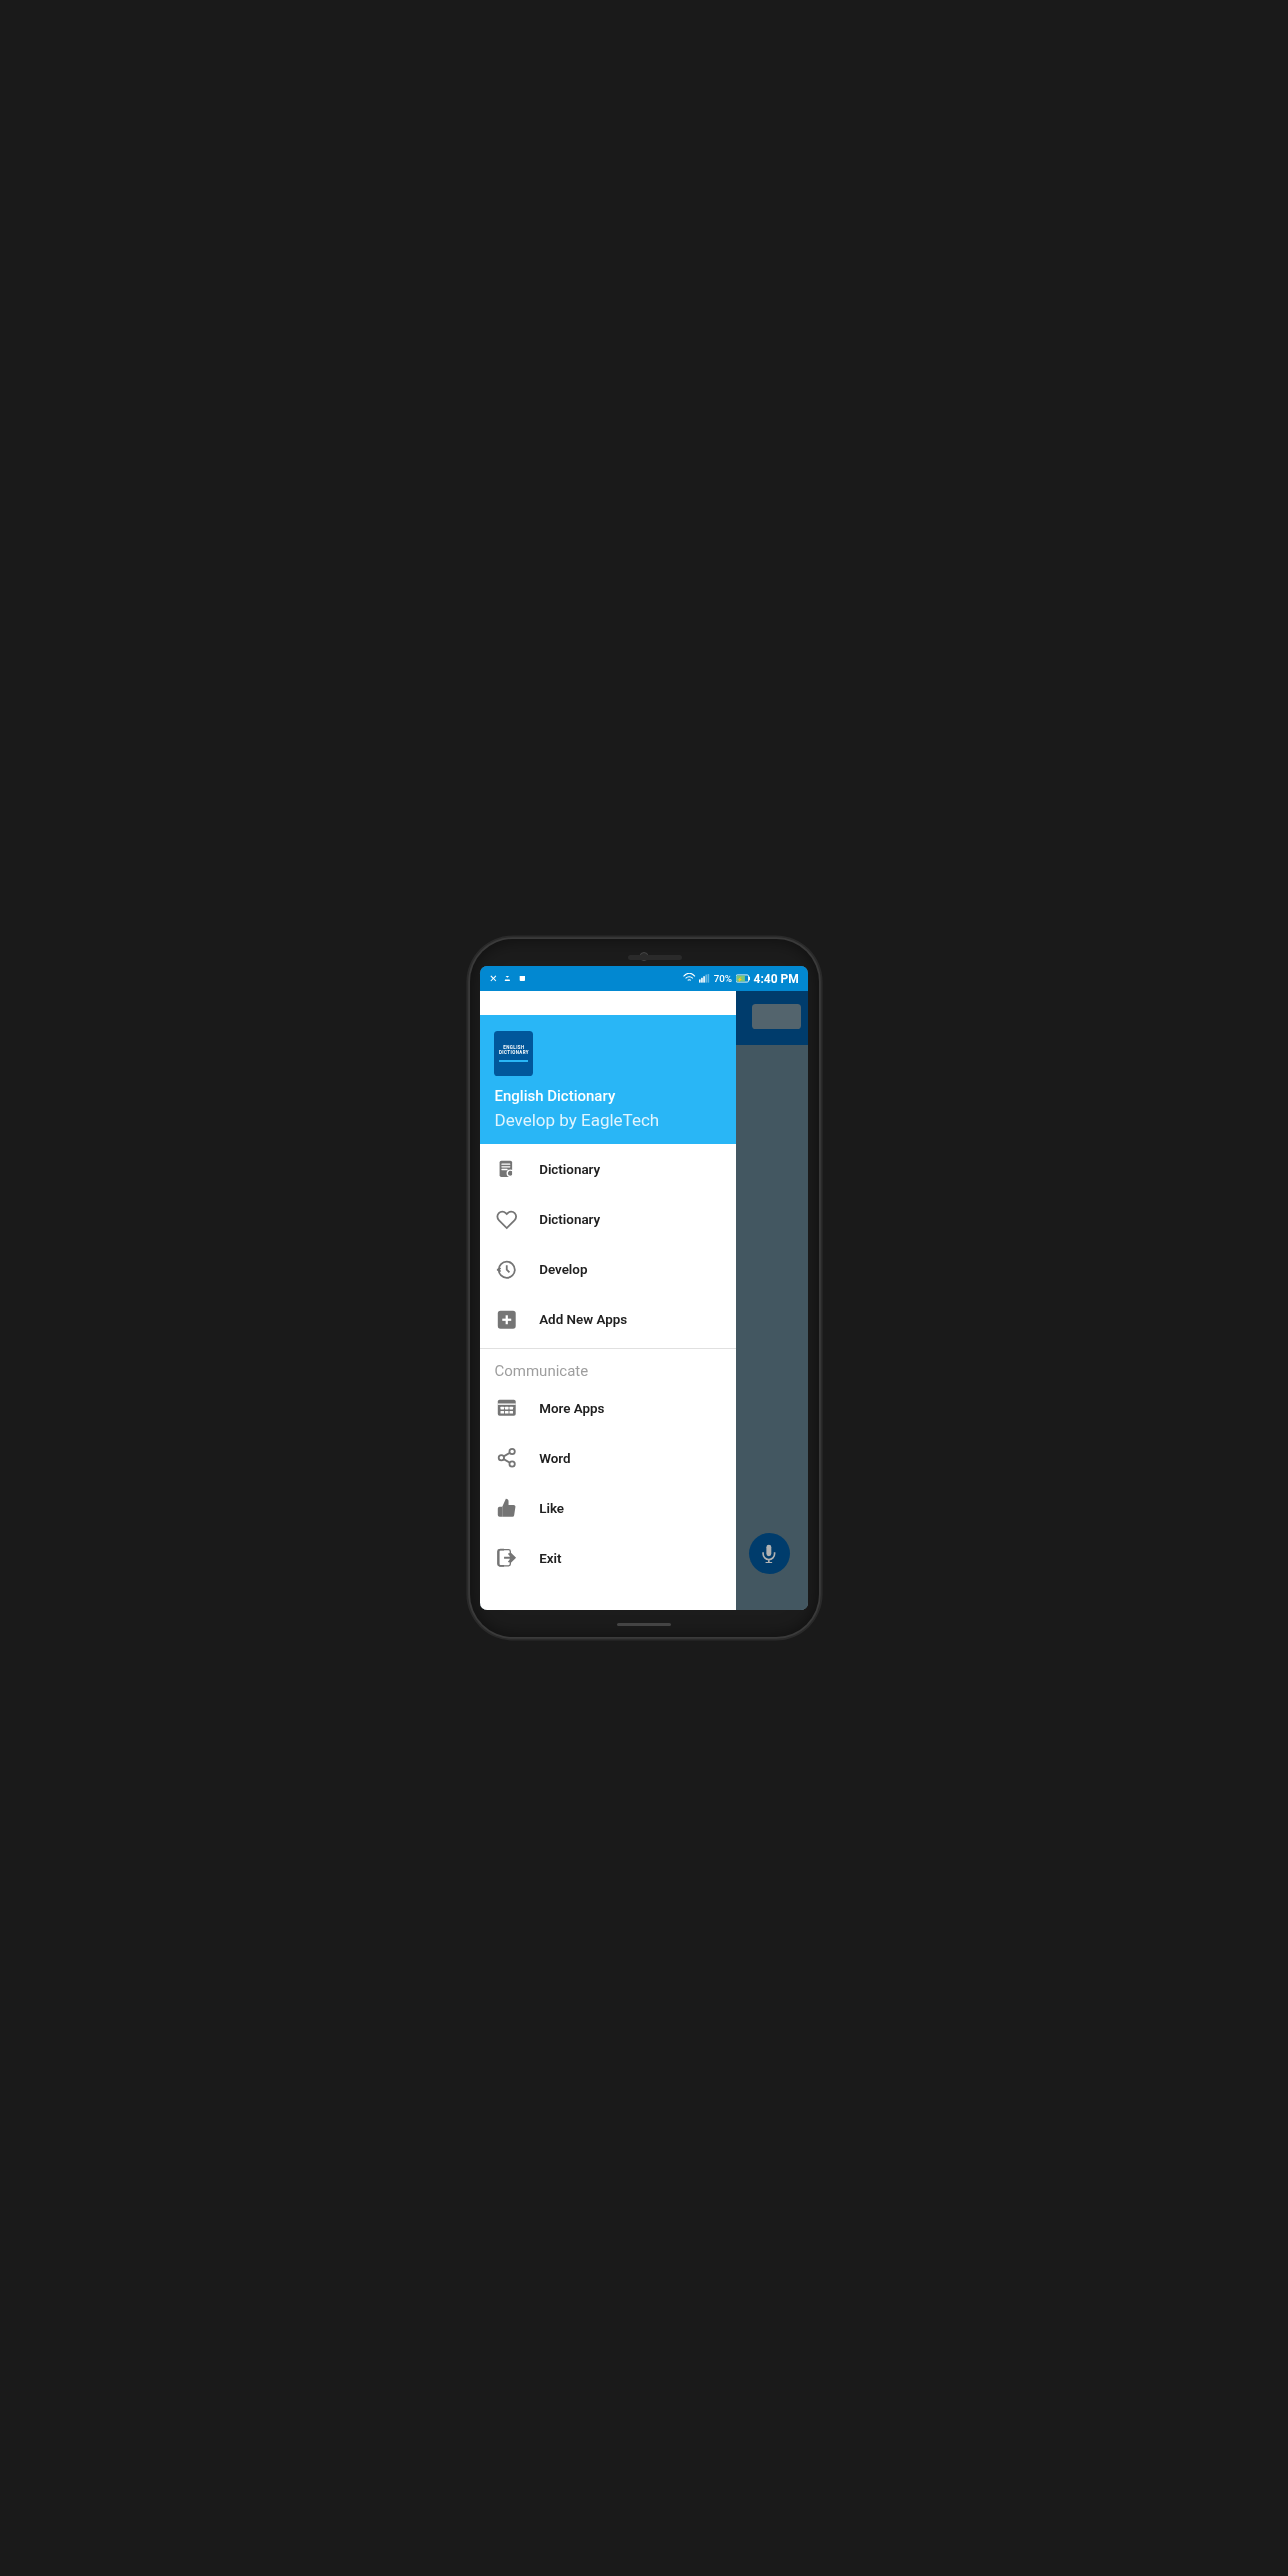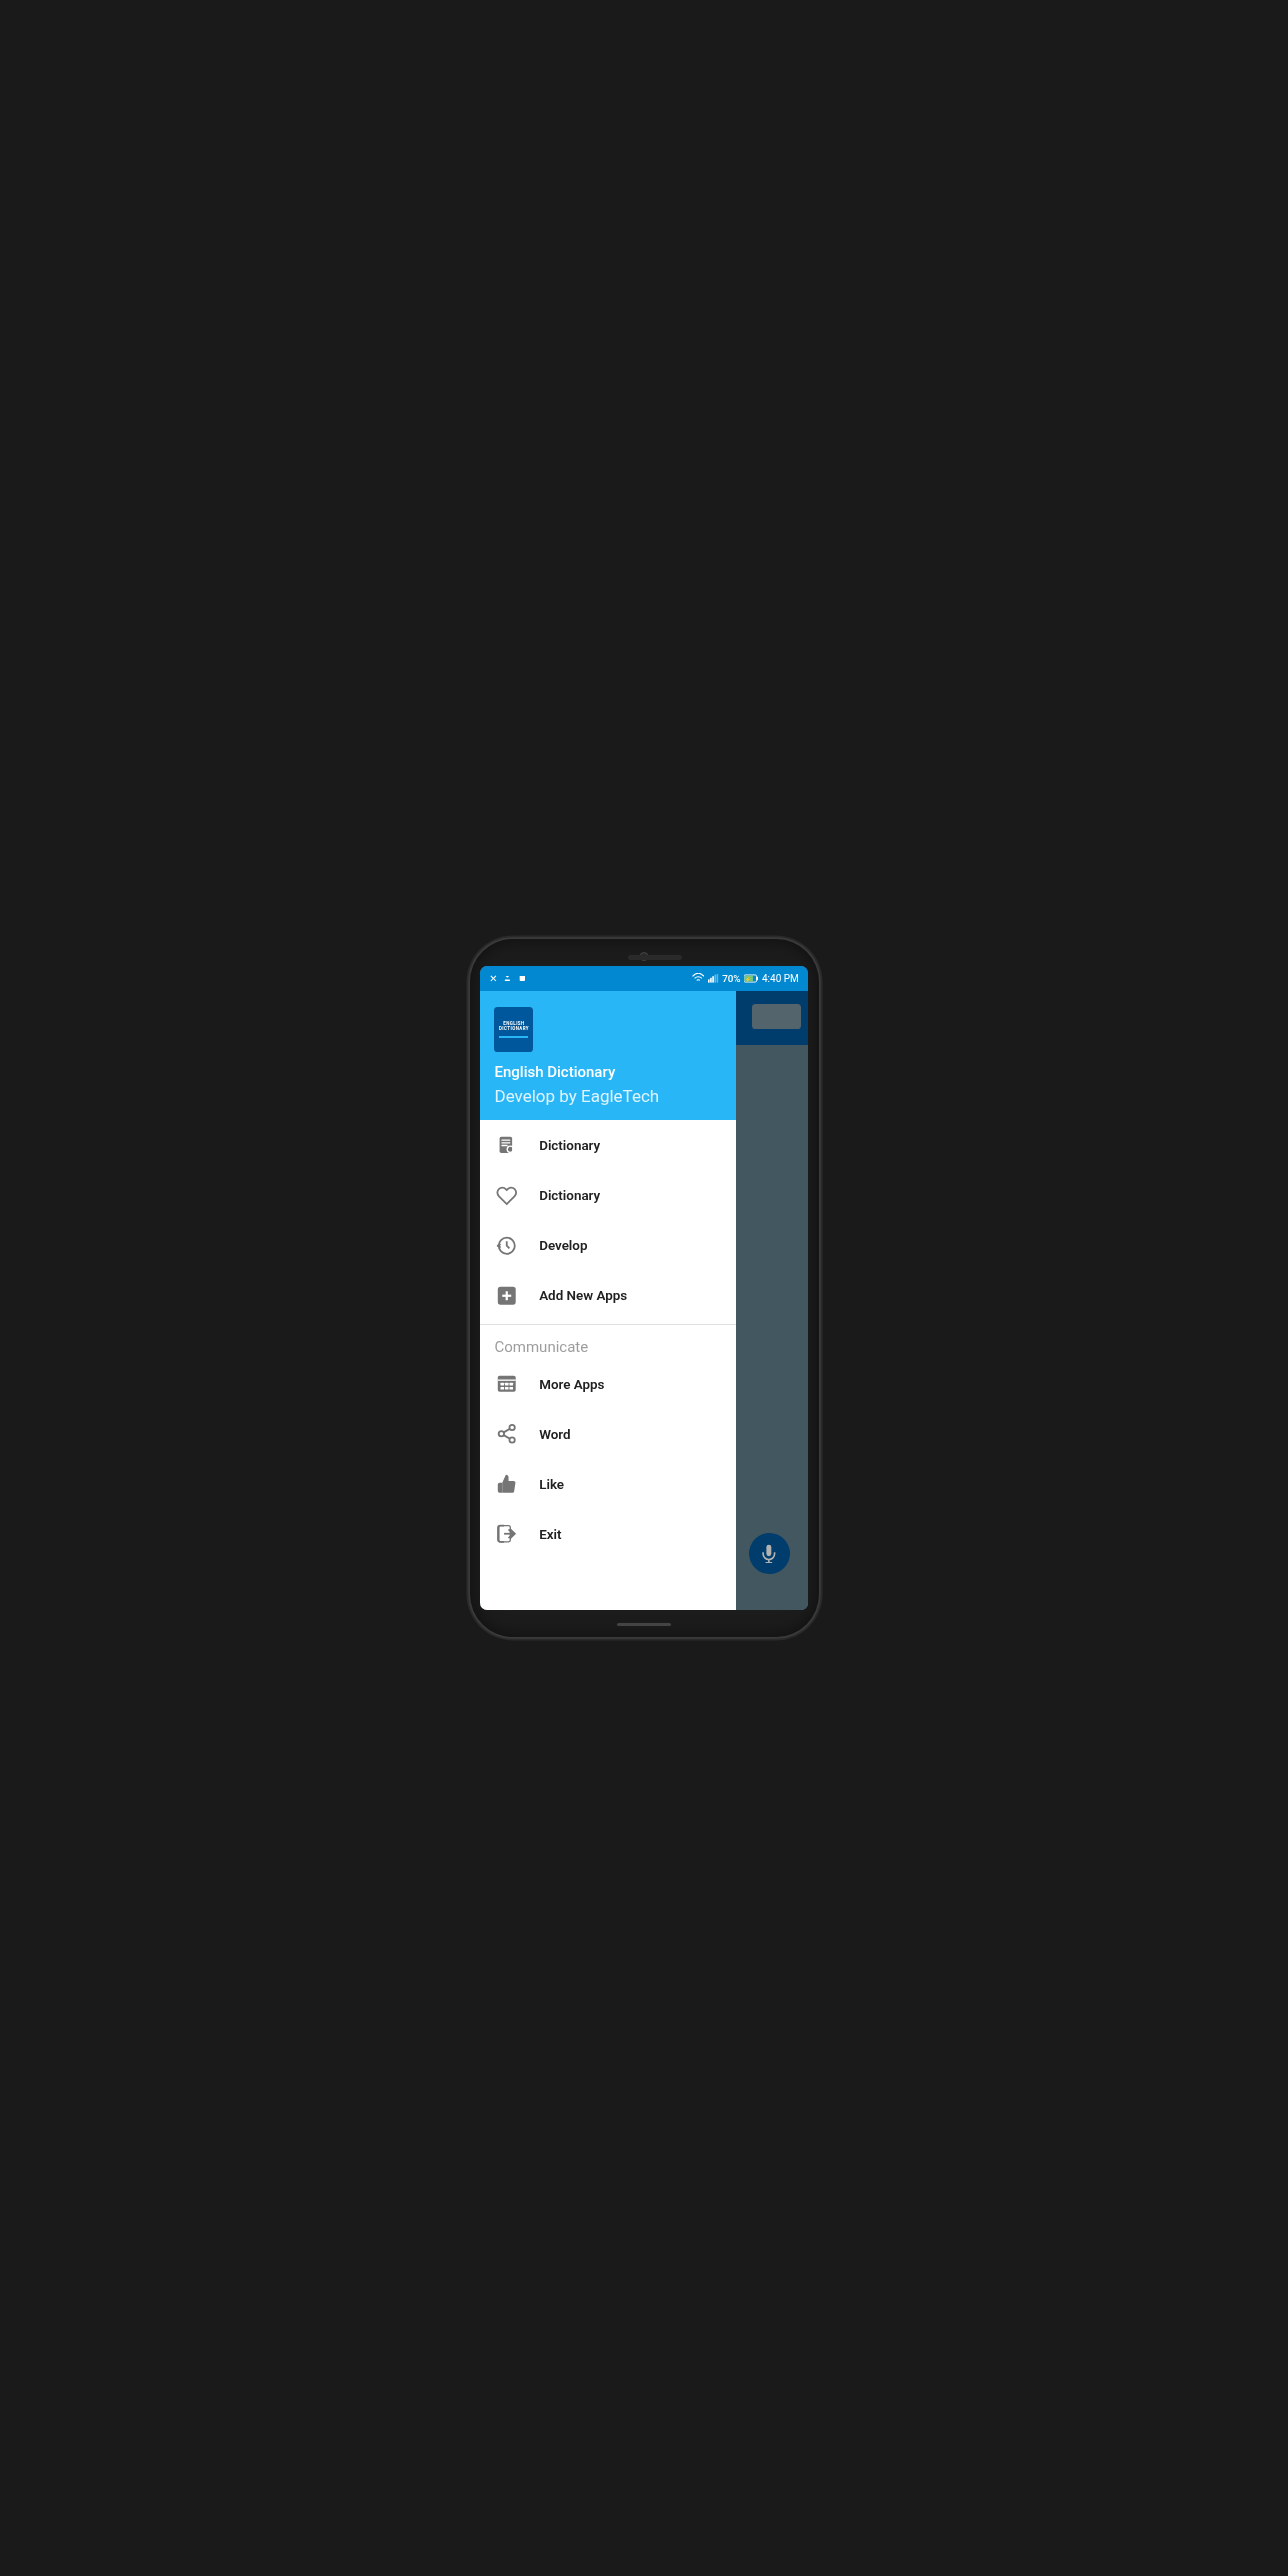--- a/index.html
+++ b/index.html
@@ -116,20 +116,21 @@
       flex-direction: column;
       overflow-y: auto;
     }
 
     .drawer-header {
       background: #29b6f6;
       padding: 16px 14.3px 14.3px 14.3px;
       display: flex;
       flex-direction: column;
       gap: 5.4px;
+      margin-top: 24px;
     }
 
     .app-logo {
       width: 39px;
       height: 45px;
       background: #01579b;
       border-radius: 3.6px;
       display: flex;
       flex-direction: column;
       align-items: center;
@@ -295,21 +296,21 @@
           <rect x="12" y="1" width="3" height="15" fill="rgba(255,255,255,0.4)"></rect>
           <rect x="16" y="0" width="3" height="16" fill="rgba(255,255,255,0.4)"></rect>
         </svg>
         <span>70%</span>
         <svg width="14.3" height="9" viewBox="0 0 24 14" style="font-size:11px">
           <rect x="0" y="1" width="21" height="12" rx="2" stroke="white" stroke-width="1.5" fill="none"></rect>
           <rect x="21" y="4" width="3" height="6" rx="1" fill="white"></rect>
           <rect x="1" y="2" width="14" height="10" rx="1" fill="#7bc67e"></rect>
           <text x="3" y="11" font-size="8" fill="white">⚡</text>
         </svg>
-        <span style="font-weight:400; font-size:10px;">4:40 PM</span>
+        <span style="font-weight:700; font-size:12px;">4:40 PM</span>
       </div>
     </div>
 
     <div class="bg-content">
       <div class="bg-header">
         <div class="search-bar"></div>
       </div>
       <div class="mic-btn">
         <svg class="mic-icon" viewBox="0 0 24 24" fill="white" width="19.7" height="19.7">
           <path d="M12 1a3 3 0 00-3 3v8a3 3 0 006 0V4a3 3 0 00-3-3z"></path>

